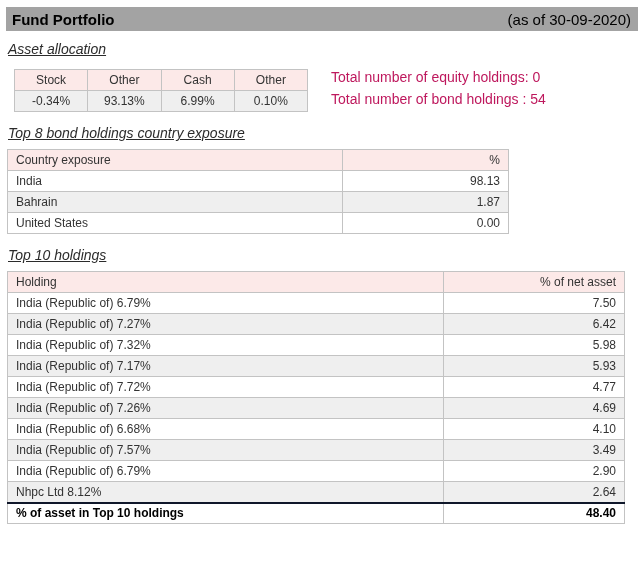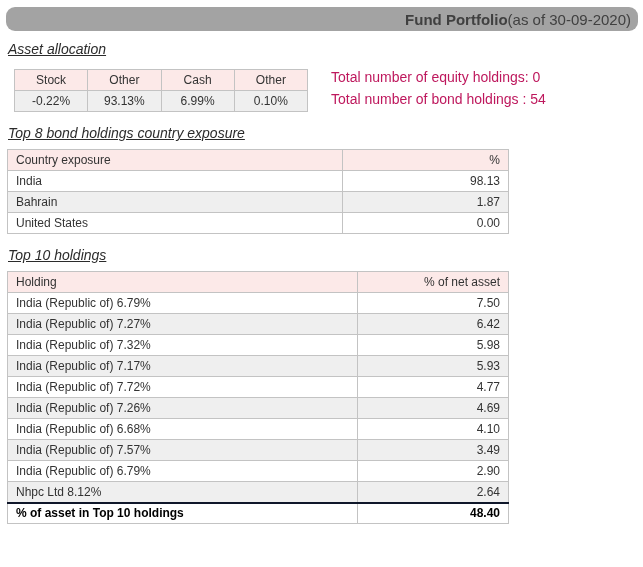--- a/index.html
+++ b/index.html
@@ -10,28 +10,27 @@
     background: #ffffff;
     font-family: "Liberation Sans", sans-serif;
     color: #333333;
     overflow: hidden;
   }
   .page { padding: 7px 5px 0 6px; }
 
   
   .titlebar {
     background: #a3a3a3;
-    color: #404040;
+    color: #000000;
     height: 24px;
     display: flex;
     align-items: center;
-    justify-content: flex-end;
+    justify-content: space-between;
     padding: 0 7px 0 6px;
     font-size: 15px;
-    border-radius: 9px;
   }
   .titlebar .title { font-weight: bold; }
   .titlebar .asof { font-weight: normal; }
 
   
   .section-heading {
     font-style: italic;
     text-decoration: underline;
     font-size: 14px;
     font-weight: normal;
@@ -72,21 +71,21 @@
     line-height: 22px;
     color: #be185d;
   }
 
   
   .country-table { width: 502px; margin: 8px 0 0 1px; }
   .country-table .c1 { width: 411px; text-align: left; }
   .country-table .c2 { width: 207px; text-align: right; }
 
   
-  .top10-table { width: 502px; margin: 8px 0 0 1px; border-radius: 22px; }
+  .top10-table { width: 618px; margin: 8px 0 0 1px; border-radius: 22px; }
   .top10-table .c1 { width: 437px; text-align: left; }
   .top10-table .c2 { width: 181px; text-align: right; }
   .top10-table tfoot td {
     border-top: 2px solid #0f172a;
     font-weight: bold;
     color: #000000;
     background: #ffffff;
   }
 
   .mt-country { margin-top: 13px; }
@@ -109,21 +108,21 @@
       <thead>
         <tr>
           <th>Stock</th>
           <th>Other</th>
           <th>Cash</th>
           <th>Other</th>
         </tr>
       </thead>
       <tbody>
         <tr>
-          <td>-0.22%</td>
+          <td>-0.34%</td>
           <td>93.13%</td>
           <td>6.99%</td>
           <td>0.10%</td>
         </tr>
       </tbody>
     </table>
     <div class="totals">
       <div>Total number of equity holdings: 0</div>
       <div>Total number of bond holdings : 54</div>
     </div>

